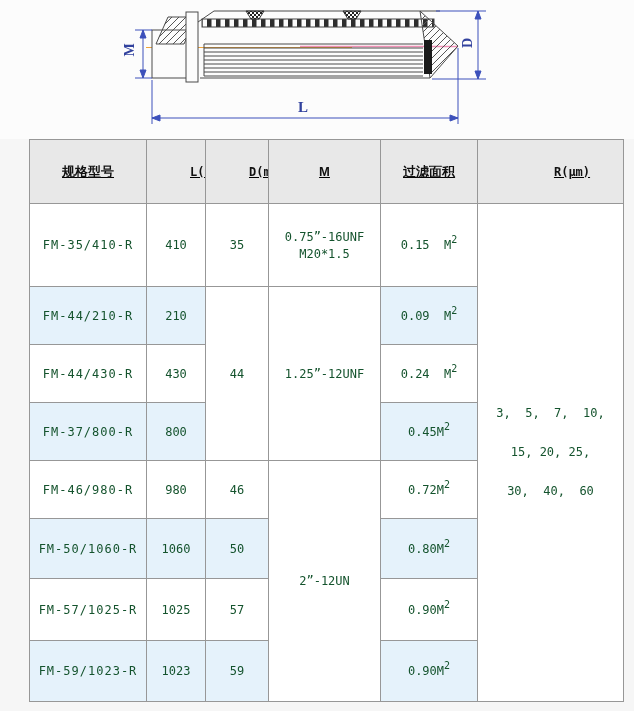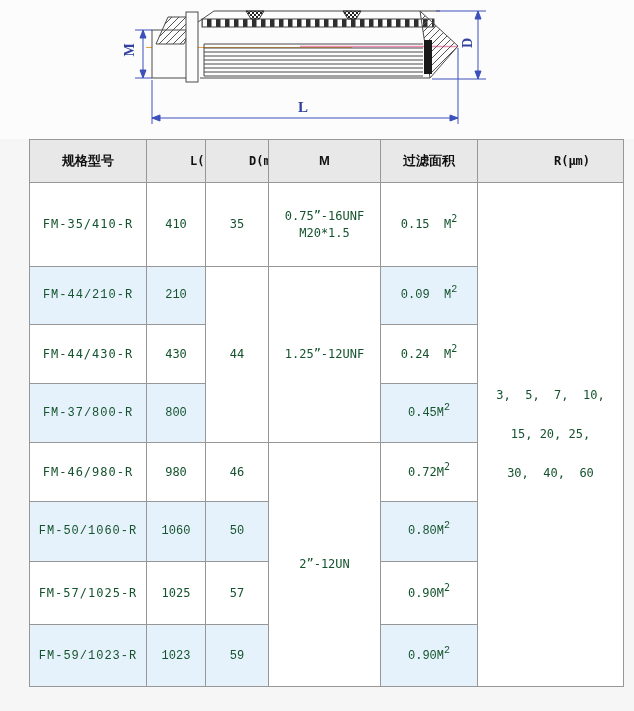--- a/index.html
+++ b/index.html
@@ -27,30 +27,30 @@
     font-family:"DejaVu Sans Mono", monospace;
     font-size:12px;color:#14532d;
     padding:0;overflow:hidden;
   }
   .spec-table th{
     background:#e8e8e8;
     font-family:"Liberation Sans", sans-serif;
     font-weight:bold;font-size:13px;color:#111;
   }
   .spec-table th.th-num{font-family:"DejaVu Sans Mono", monospace;font-size:12px;padding-left:43px;}
-  tr.h-hdr{height:42px;}
+  tr.h-hdr{height:64px;text-decoration:underline;}
   tr.h-r1{height:83px;}
   tr.h-r2{height:58px;}
   tr.h-r3{height:58px;}
   tr.h-r4{height:58px;}
   tr.h-r5{height:58px;margin-top:15px;}
   tr.h-r6{height:60px;}
   tr.h-r7{height:62px;}
   tr.h-r8{height:61px;}
-  td.stripe{background:#e5f2fb;font-family:Liberation Mono, monospace;}
+  td.stripe{background:#e5f2fb;}
   td.model-cell{letter-spacing:1px;}
   .m-line{white-space:pre;line-height:16px;}
   .m-line + .m-line{margin-top:1px;text-align:center;}
   .area-base{white-space:pre;text-align:right;}
   sup.sq{font-size:10px;position:relative;top:-1px;vertical-align:super;line-height:0;}
   .r-line{white-space:pre;line-height:39px;}
 </style>
 </head>
 <body>
 

